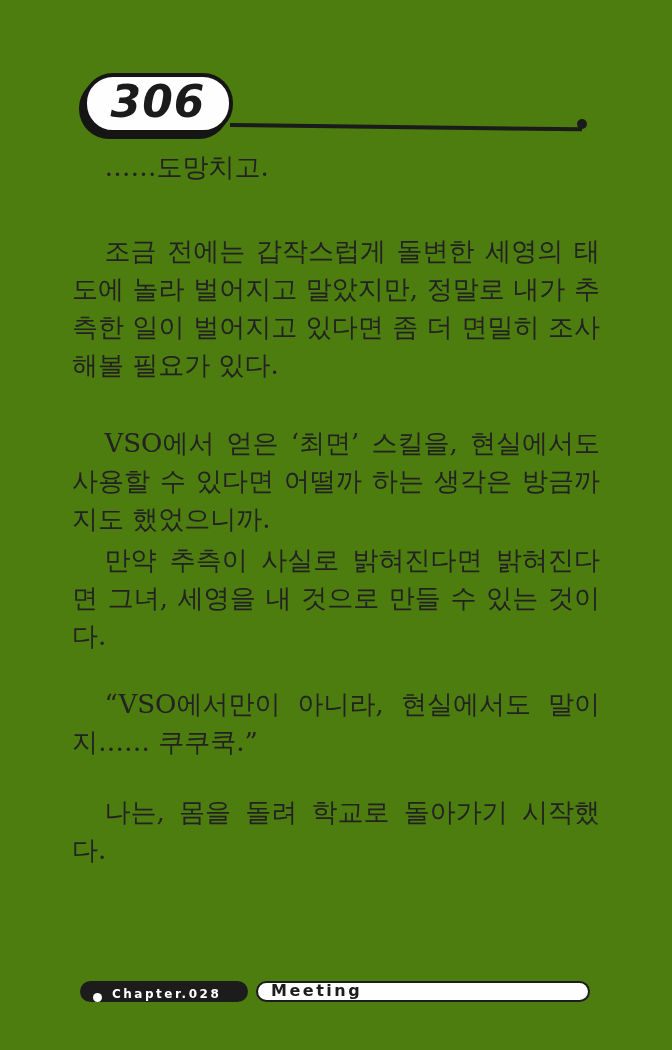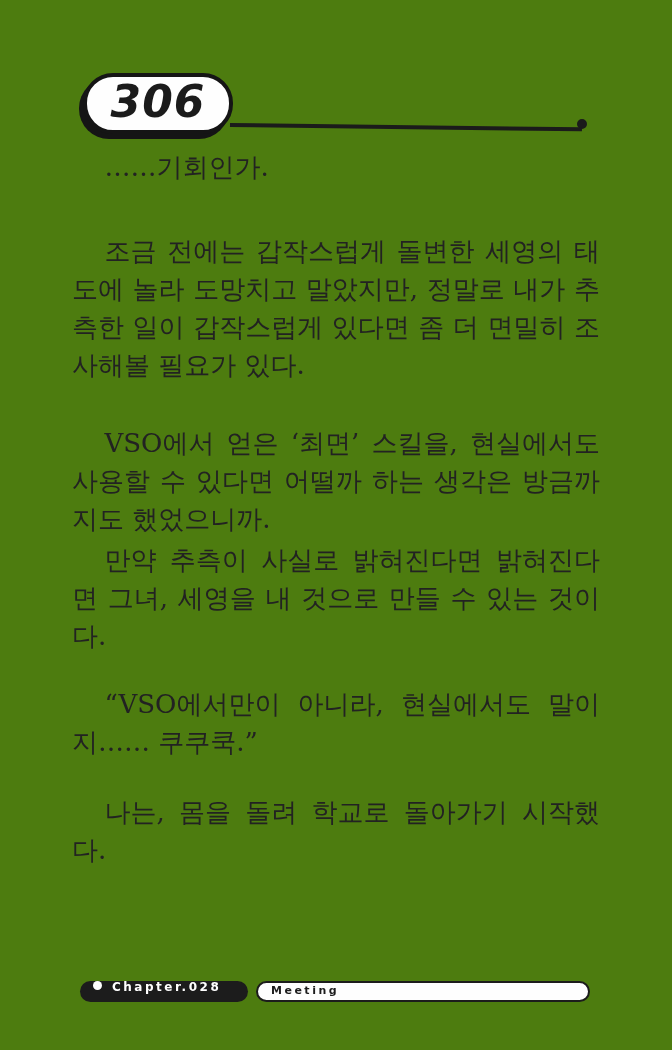--- a/index.html
+++ b/index.html
@@ -86,21 +86,21 @@
   
   .footer-chapter-pill {
     position: absolute;
     left: 80px;
     top: 981px;
     width: 168px;
     height: 21px;
     background: #1c1c1c;
     border-radius: 11px;
     display: flex;
-    align-items: flex-start;
+    align-items: flex-end;
     padding-left: 13px;
   }
   .footer-dot {
     width: 9px;
     height: 9px;
     background: #ffffff;
     border-radius: 50%;
     margin-right: 10px;
     flex: 0 0 auto;
   }
@@ -121,42 +121,42 @@
     height: 21px;
     background: #fefefe;
     border: 2.5px solid #1c1c1c;
     border-radius: 11px;
     display: flex;
     align-items: center;
     padding-left: 13px;
   }
   .footer-section-label {
     font-family: "DejaVu Sans", "Liberation Sans", sans-serif;
-    font-size: 11px;
+    font-size: 16px;
     font-weight: bold;
     letter-spacing: 2.5px;
     color: #1c1c1c;
     white-space: nowrap;
     transform: translateY(-1px);
   }
 </style>
 </head>
 <body>
 
 <div class="page">
 
   <div class="page-num-box">
     <span class="page-num">306</span>
   </div>
   <div class="header-line"></div>
   <div class="header-line-end-circle"></div>
 
   <div class="body-text">
-    <p class="b1">……기회인가.</p>
-    <p class="b2">조금 전에는 갑작스럽게 돌변한 세영의 태도에 놀라 도망치고 말았지만, 정말로 내가 추측한 일이 갑작스럽게 있다면 좀 더 면밀히 조사해볼 필요가 있다.</p>
+    <p class="b1">……도망치고.</p>
+    <p class="b2">조금 전에는 갑작스럽게 돌변한 세영의 태도에 놀라 벌어지고 말았지만, 정말로 내가 추측한 일이 벌어지고 있다면 좀 더 면밀히 조사해볼 필요가 있다.</p>
     <p class="b5">VSO에서 얻은 ‘최면’ 스킬을, 현실에서도 사용할 수 있다면 어떨까 하는 생각은 방금까지도 했었으니까.</p>
     <p class="b6">만약 추측이 사실로 밝혀진다면 밝혀진다면 그녀, 세영을 내 것으로 만들 수 있는 것이다.</p>
     <p class="b7">“VSO에서만이 아니라, 현실에서도 말이지…… 쿠쿠쿡.”</p>
     <p class="b8">나는, 몸을 돌려 학교로 돌아가기 시작했다.</p>
   </div>
 
   <div class="footer-chapter-pill">
     <span class="footer-dot"></span>
     <span class="footer-chapter-label">Chapter.028</span>
   </div>

